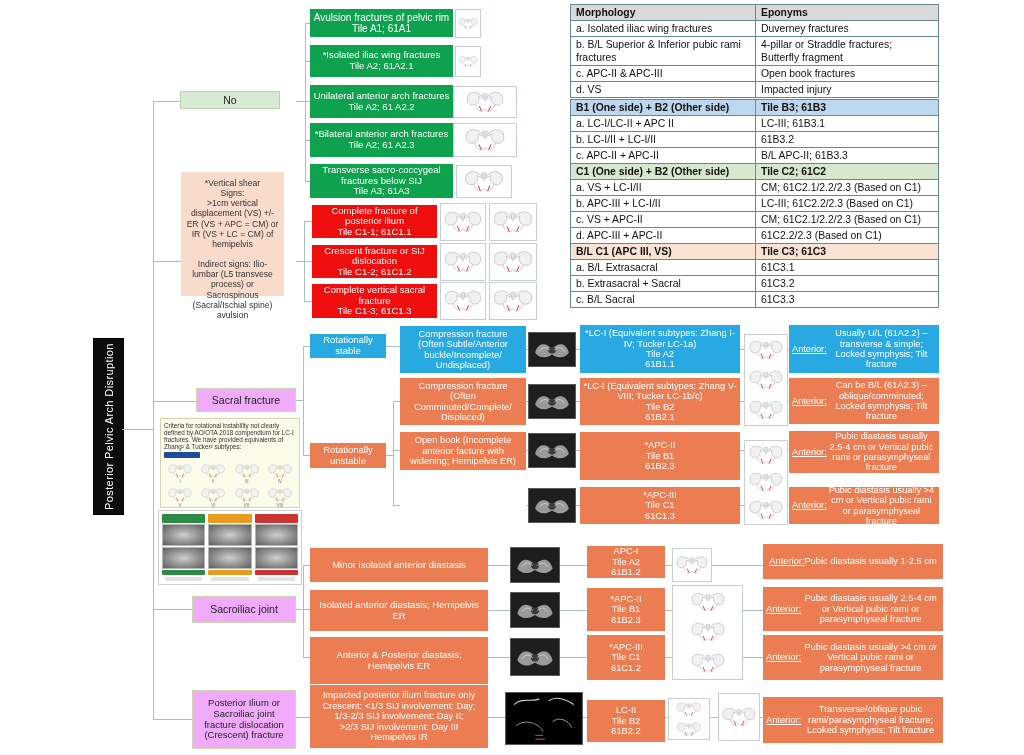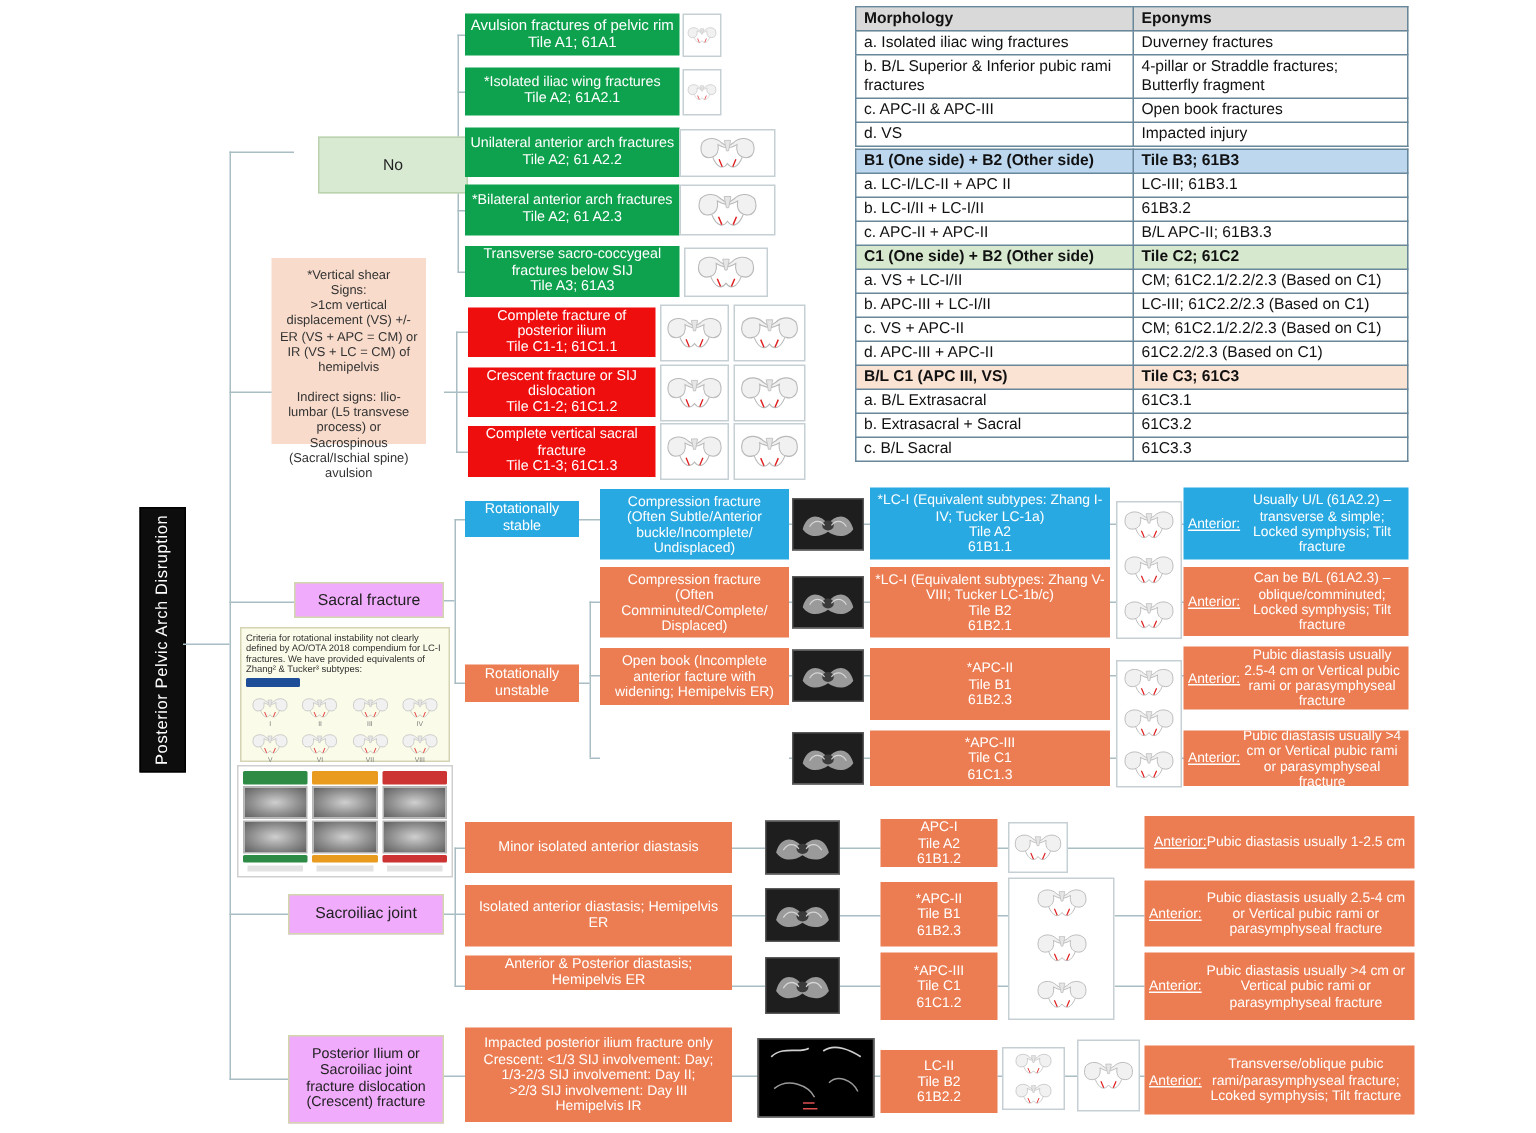--- a/index.html
+++ b/index.html
@@ -128,21 +128,21 @@
   <div class="ln" style="left:665px;top:565px;width:7px;height:1px"></div>
   <div class="ln" style="left:665px;top:610px;width:7px;height:1px"></div>
   <div class="ln" style="left:665px;top:657px;width:7px;height:1px"></div>
   <div class="ln" style="left:665px;top:717px;width:3px;height:1px"></div>
   <div class="ln" style="left:712px;top:565px;width:51px;height:1px"></div>
   <div class="ln" style="left:743px;top:610px;width:20px;height:1px"></div>
   <div class="ln" style="left:743px;top:657px;width:20px;height:1px"></div>
   <div class="ln" style="left:710px;top:717px;width:8px;height:1px"></div>
   <div class="ln" style="left:760px;top:717px;width:3px;height:1px"></div>
 
-  <div class="nd palegreen" style="left:212px;top:91px;width:100px;height:38px;font-size:10.5px">No</div>
+  <div class="nd palegreen" style="left:180px;top:91px;width:100px;height:18px;font-size:10.5px">No</div>
   <div class="nd" style="left:196px;top:388px;width:100px;height:24px;font-size:10.5px">Sacral fracture</div>
   <div class="nd" style="left:192px;top:596px;width:104px;height:27px;font-size:10.5px">Sacroiliac joint</div>
   <div class="nd" style="left:192px;top:690px;width:104px;height:59px;font-size:9.5px">Posterior Ilium or
 Sacroiliac joint
 fracture dislocation
 (Crescent) fracture</div>
 
   <div class="note" style="left:181px;top:172px;width:103px;height:124px">*Vertical shear
 Signs:
 &gt;1cm vertical displacement (VS) +/- ER (VS + APC = CM) or IR (VS + LC = CM) of hemipelvis
@@ -371,21 +371,21 @@
     </div>
   </div>
 
   <div class="b blue" style="left:789px;top:325px;width:150px;height:48px;font-size:9.2px"><u>Anterior:</u> Usually U/L (61A2.2) – transverse &amp; simple; Locked symphysis; Tilt fracture</div>
   <div class="b orange" style="left:789px;top:378px;width:150px;height:46px;font-size:9.2px"><u>Anterior:</u> Can be B/L (61A2.3) – oblique/comminuted; Locked symphysis; Tilt fracture</div>
   <div class="b orange" style="left:789px;top:431px;width:150px;height:42px;font-size:9.2px"><u>Anterior:</u> Pubic diastasis usually 2.5-4 cm or Vertical pubic rami or parasymphyseal fracture</div>
   <div class="b orange" style="left:789px;top:487px;width:150px;height:37px;font-size:9.2px"><u>Anterior:</u> Pubic diastasis usually &gt;4 cm or Vertical pubic rami or parasymphyseal fracture</div>
 
   <div class="b orange" style="left:310px;top:548px;width:178px;height:34px;font-size:9.5px">Minor isolated anterior diastasis</div>
   <div class="b orange" style="left:310px;top:590px;width:178px;height:41px;font-size:9.5px">Isolated anterior diastasis; Hemipelvis ER</div>
-  <div class="b orange" style="left:310px;top:637px;width:178px;height:23px;font-size:9.5px">Anterior &amp; Posterior diastasis; Hemipelvis ER</div>
+  <div class="b orange" style="left:310px;top:637px;width:178px;height:47px;font-size:9.5px">Anterior &amp; Posterior diastasis; Hemipelvis ER</div>
   <div class="b orange" style="left:310px;top:685px;width:178px;height:63px;font-size:9.3px">Impacted posterior ilium fracture only
 Crescent: &lt;1/3 SIJ involvement: Day;
 1/3-2/3 SIJ involvement: Day II;
 &gt;2/3 SIJ involvement: Day III
 Hemipelvis IR</div>
 
   <div class="ct" style="left:510px;top:547px;width:50px;height:36px"><svg viewBox="0 0 60 40" width="100%" height="100%" preserveAspectRatio="none">
         <use href="#cts"></use>
       </svg></div>
   <div class="ct" style="left:510px;top:592px;width:50px;height:36px"><svg viewBox="0 0 60 40" width="100%" height="100%" preserveAspectRatio="none">

